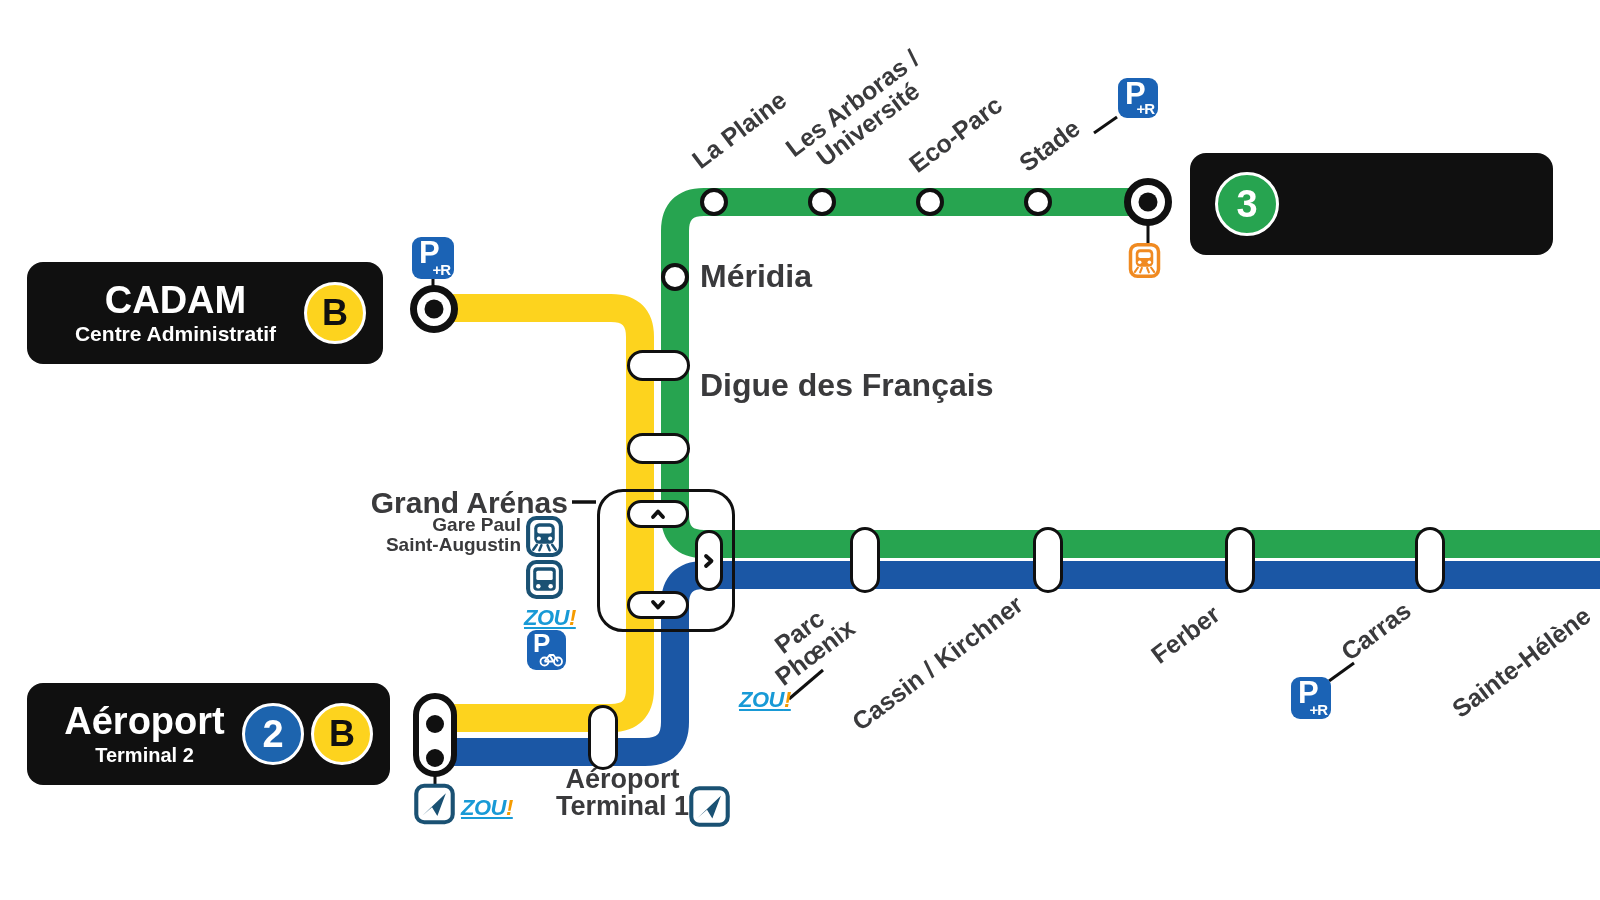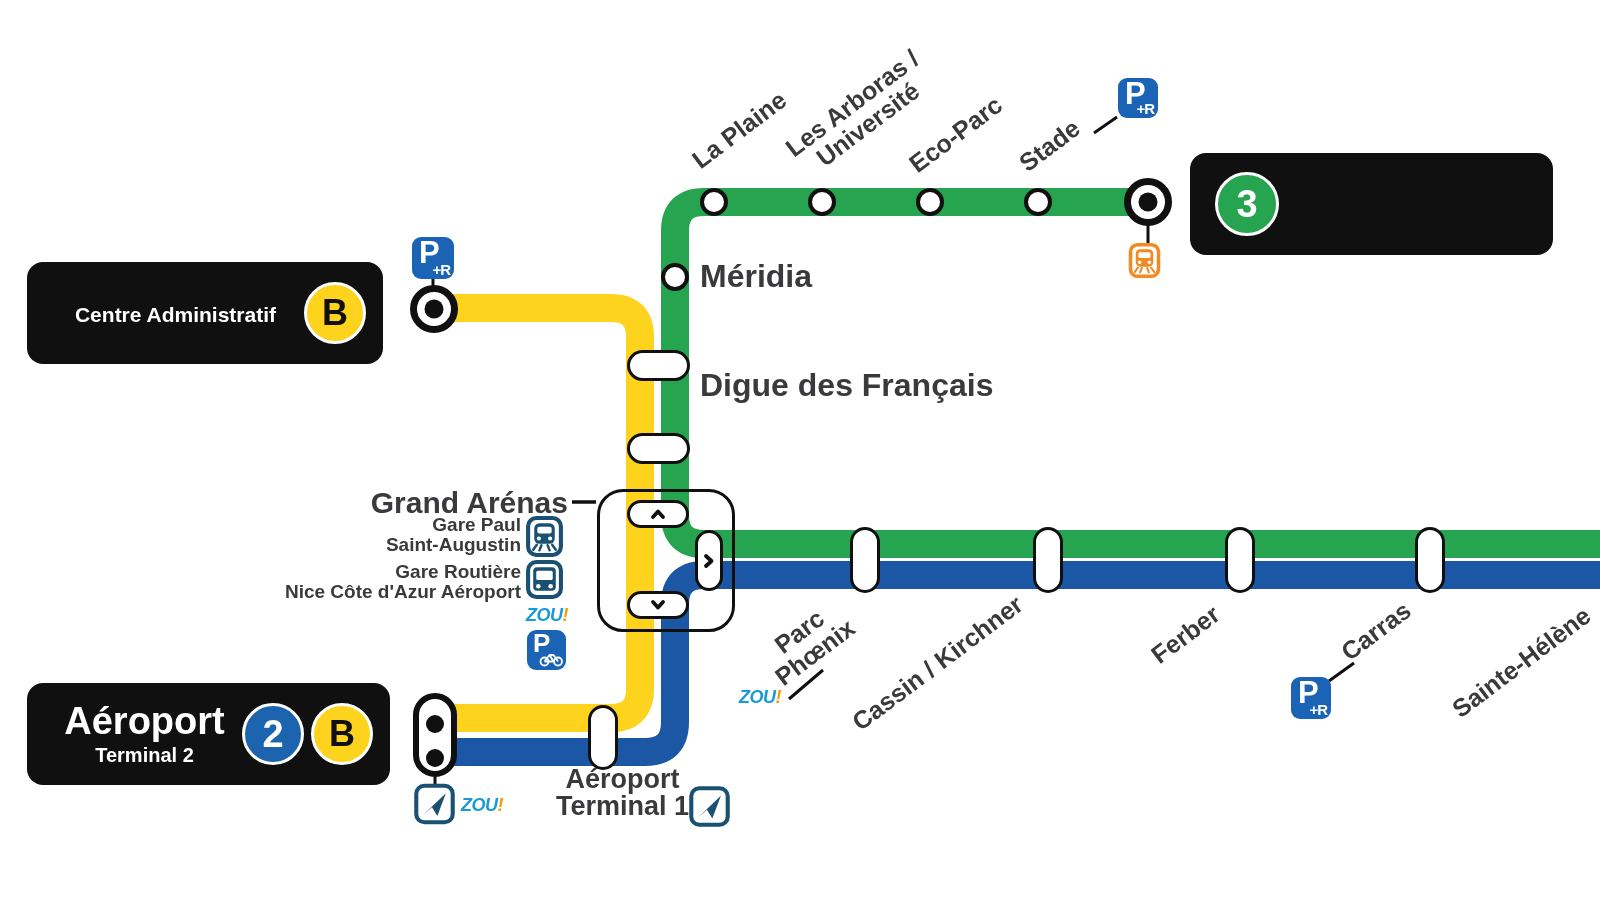--- a/index.html
+++ b/index.html
@@ -53,22 +53,22 @@
   .badge.blue{background:#1d64ae;color:#fff;width:56px;height:56px;font-size:38px;}
   .badge.green{background:#27a450;color:#fff;width:58px;height:58px;font-size:38px;}
 
   
   .icon{position:absolute;z-index:4;}
   .pr{background:#1b63b5;border-radius:9px;color:#fff;font-weight:700;}
   .pr .p{position:absolute;left:7px;top:-1px;font-size:31px;line-height:34px;}
   .pr .r{position:absolute;right:4px;bottom:1px;font-size:15px;letter-spacing:-1px;}
   .sq{color:#1a5173;}
   .sq.orange{color:#f08a21;}
-  .zou{font-style:italic;font-weight:800;font-size:18px;letter-spacing:-0.5px;
-       color:#189ad6;white-space:nowrap;}
+  .zou{font-style:italic;font-weight:800;font-size:22px;letter-spacing:-0.5px;
+       color:#189ad6;white-space:nowrap;text-decoration:underline;}
   .zou b{color:#f59b00;}
   .pbike{background:#1b63b5;border-radius:9px;color:#fff;}
   .pbike .p{position:absolute;left:6px;top:-1px;font-size:26px;font-weight:700;line-height:28px;}
 </style>
 </head>
 <body>
 
 <div class="map">
 
   <svg class="tracks" width="1600" height="900" viewBox="0 0 1600 900">
@@ -166,32 +166,29 @@
     </div>
 
   <div class="hlabel" style="left:700px;top:277px;">Méridia</div>
   <div class="hlabel" style="left:700px;top:386px;">Digue des Français</div>
 
   <div class="galabel">Grand Arénas</div>
   <div class="sublabel" style="top:515px;">
     <span style="display:block;">Gare Paul</span>
     <span style="display:block;">Saint-Augustin</span>
   </div>
-  <div class="sublabel" style="top:562px;">
-    <span style="display:block;">Gare Routière</span>
-    <span style="display:block;">Nice Côte d'Azur Aéroport</span>
-  </div>
 
   <div class="t1label">
     <span style="display:block;">Aéroport</span>
     <span style="display:block;">Terminal 1</span>
   </div>
 
   <div class="tbox" style="left:27px;top:262px;width:356px;height:102px;padding:0 17px 0 20px;">
     <div class="ttl" style="flex:1;">
+      <div class="t1">CADAM</div>
       <div class="t2">Centre Administratif</div>
     </div>
     <div class="badge yellow">B</div>
   </div>
 
   <div class="tbox" style="left:1190px;top:153px;width:363px;height:102px;padding:0 10px 0 25px;">
     <div class="badge green">3</div>
   </div>
 
   <div class="tbox" style="left:27px;top:683px;width:363px;height:102px;padding:0 17px 0 20px;">

